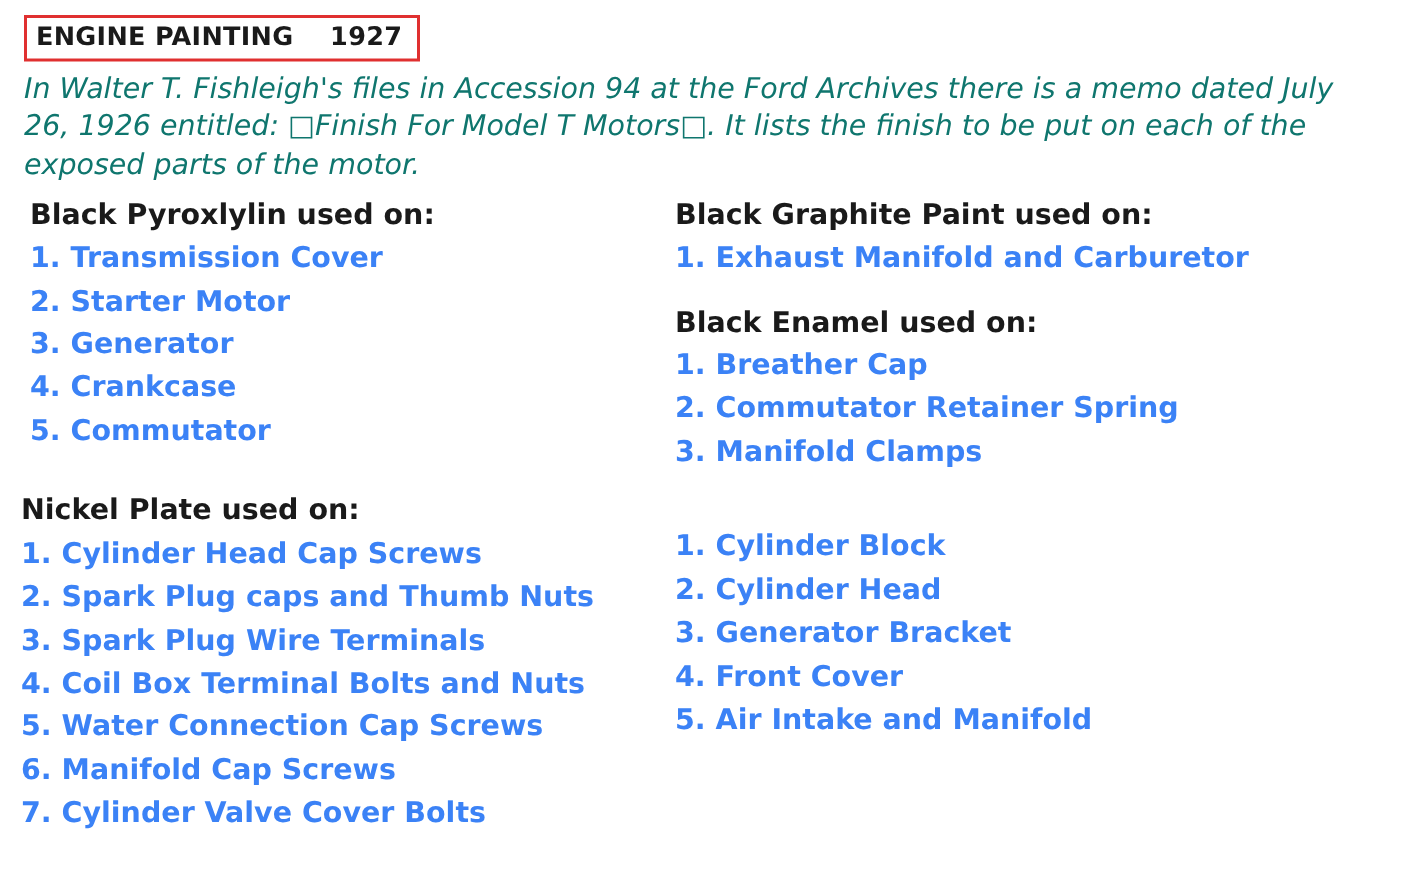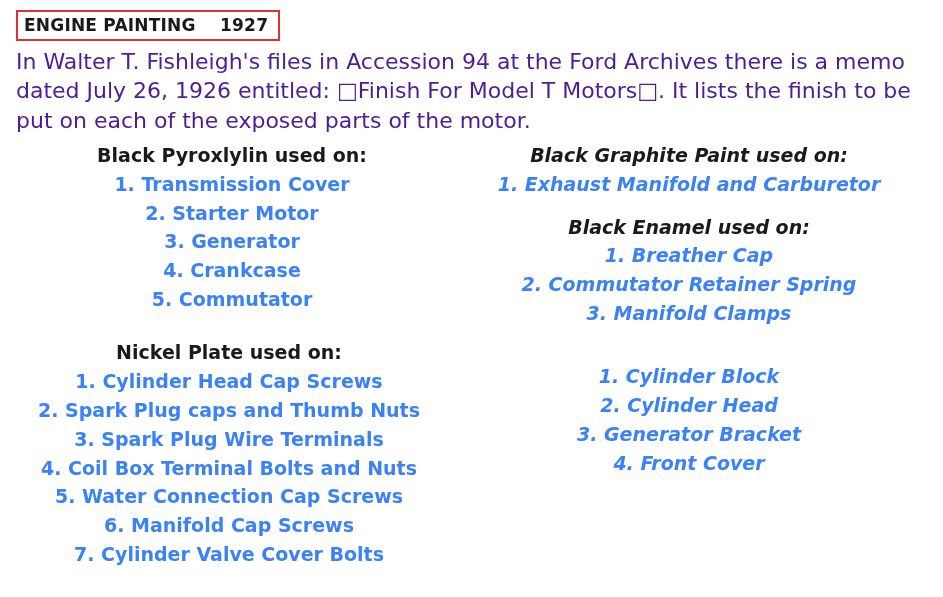--- a/index.html
+++ b/index.html
@@ -30,63 +30,62 @@
     margin-bottom: 6px;
   }
   .title-text {
     font-size: 17px;
     font-weight: bold;
     letter-spacing: 0.2px;
     color: #1a1a1a;
     white-space: pre;
   }
   .intro {
-    font-size: 22px;
+    font-size: 19px;
     line-height: 1.33;
-    color: #4c1d95;
+    color: #0f766e;
     margin: 0 0 6px 2px;
     width: 905px;
+    font-style: italic;
   }
   .columns {
     position: relative;
     width: 915px;
   }
   .col {
     position: absolute;
     top: 0;
   }
   .col-left {
     left: 0px;
     width: 430px;
   }
   .col-right {
     left: 418px;
     width: 480px;
   }
   .group {
     margin-bottom: 0px;
-    text-align: center;
   }
   .group-head {
     font-size: 19px;
     font-weight: 600;
     line-height: 1.52;
     color: #1a1a1a;
     white-space: nowrap;
   }
   .group-item {
     font-size: 19px;
     font-weight: 600;
     line-height: 1.52;
     color: #3b82f6;
     white-space: nowrap;
   }
   .indent-1 {
-    margin-left: 34px;
-    font-style: italic;
+    margin-left: 18px;
   }
   .indent-2 {
     margin-left: 6px;
   }
   .spacer-sm { height: 14px; }
   .spacer-md { height: 24px; }
   .spacer-lg { height: 34px; }
 </style>
 </head>
 <body>
@@ -143,19 +142,20 @@
         <div class="group-item indent-1">3. Manifold Clamps</div>
       </div>
 
       <div class="spacer-lg"></div>
 
       <div class="group">
         <div class="group-item indent-1">1. Cylinder Block</div>
         <div class="group-item indent-1">2. Cylinder Head</div>
         <div class="group-item indent-1">3. Generator Bracket</div>
         <div class="group-item indent-1">4. Front Cover</div>
+        <div class="group-item indent-1">5. Air Intake and Manifold</div>
       </div>
 
     </div>
 
   </div>
 
 </div>
 
 </body></html>

